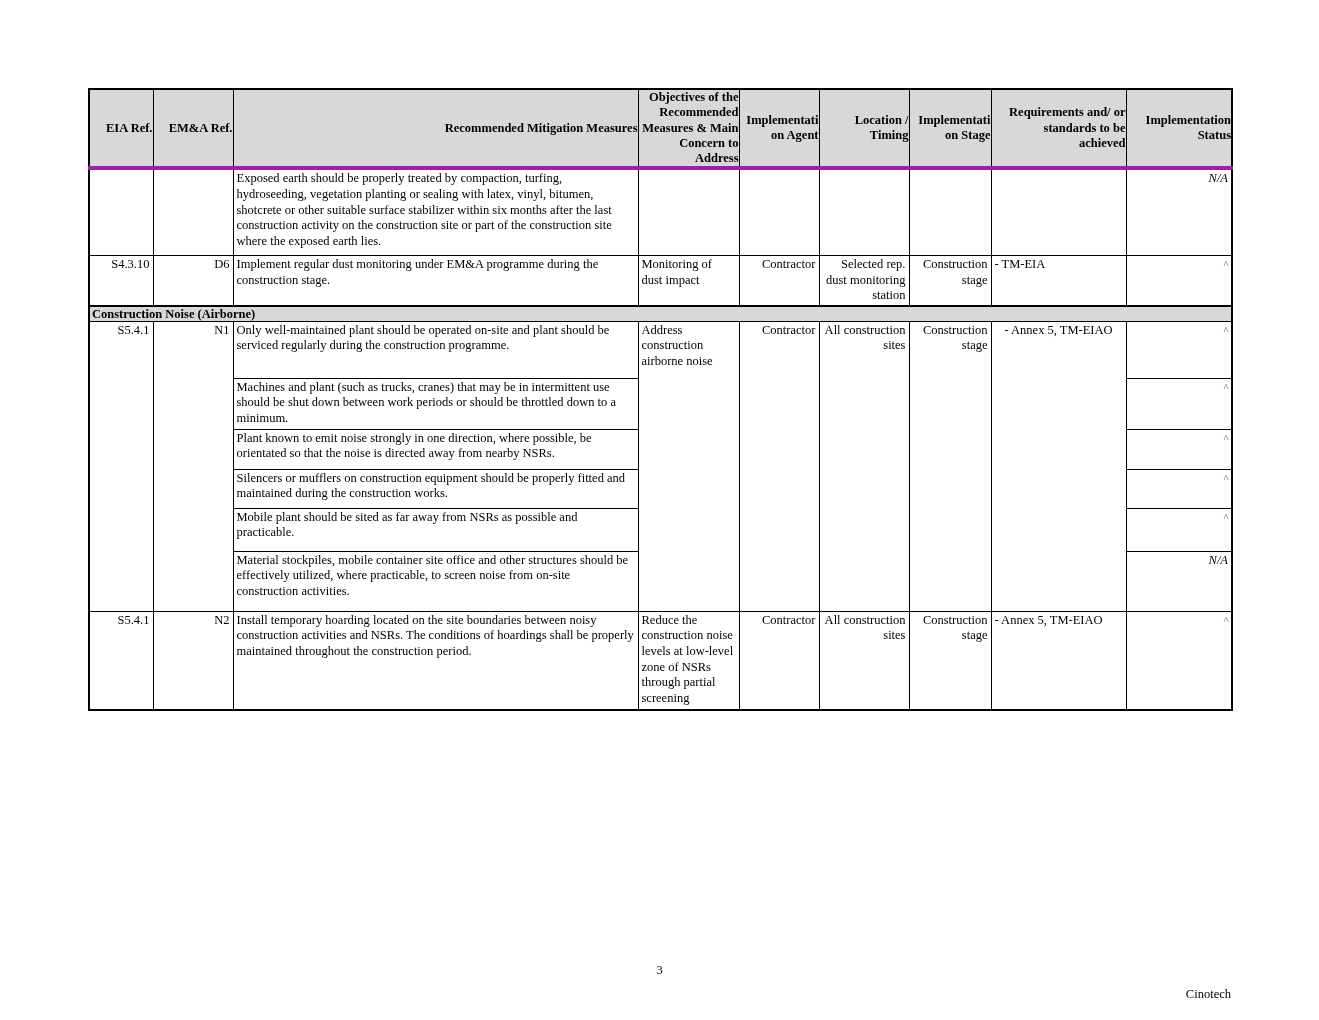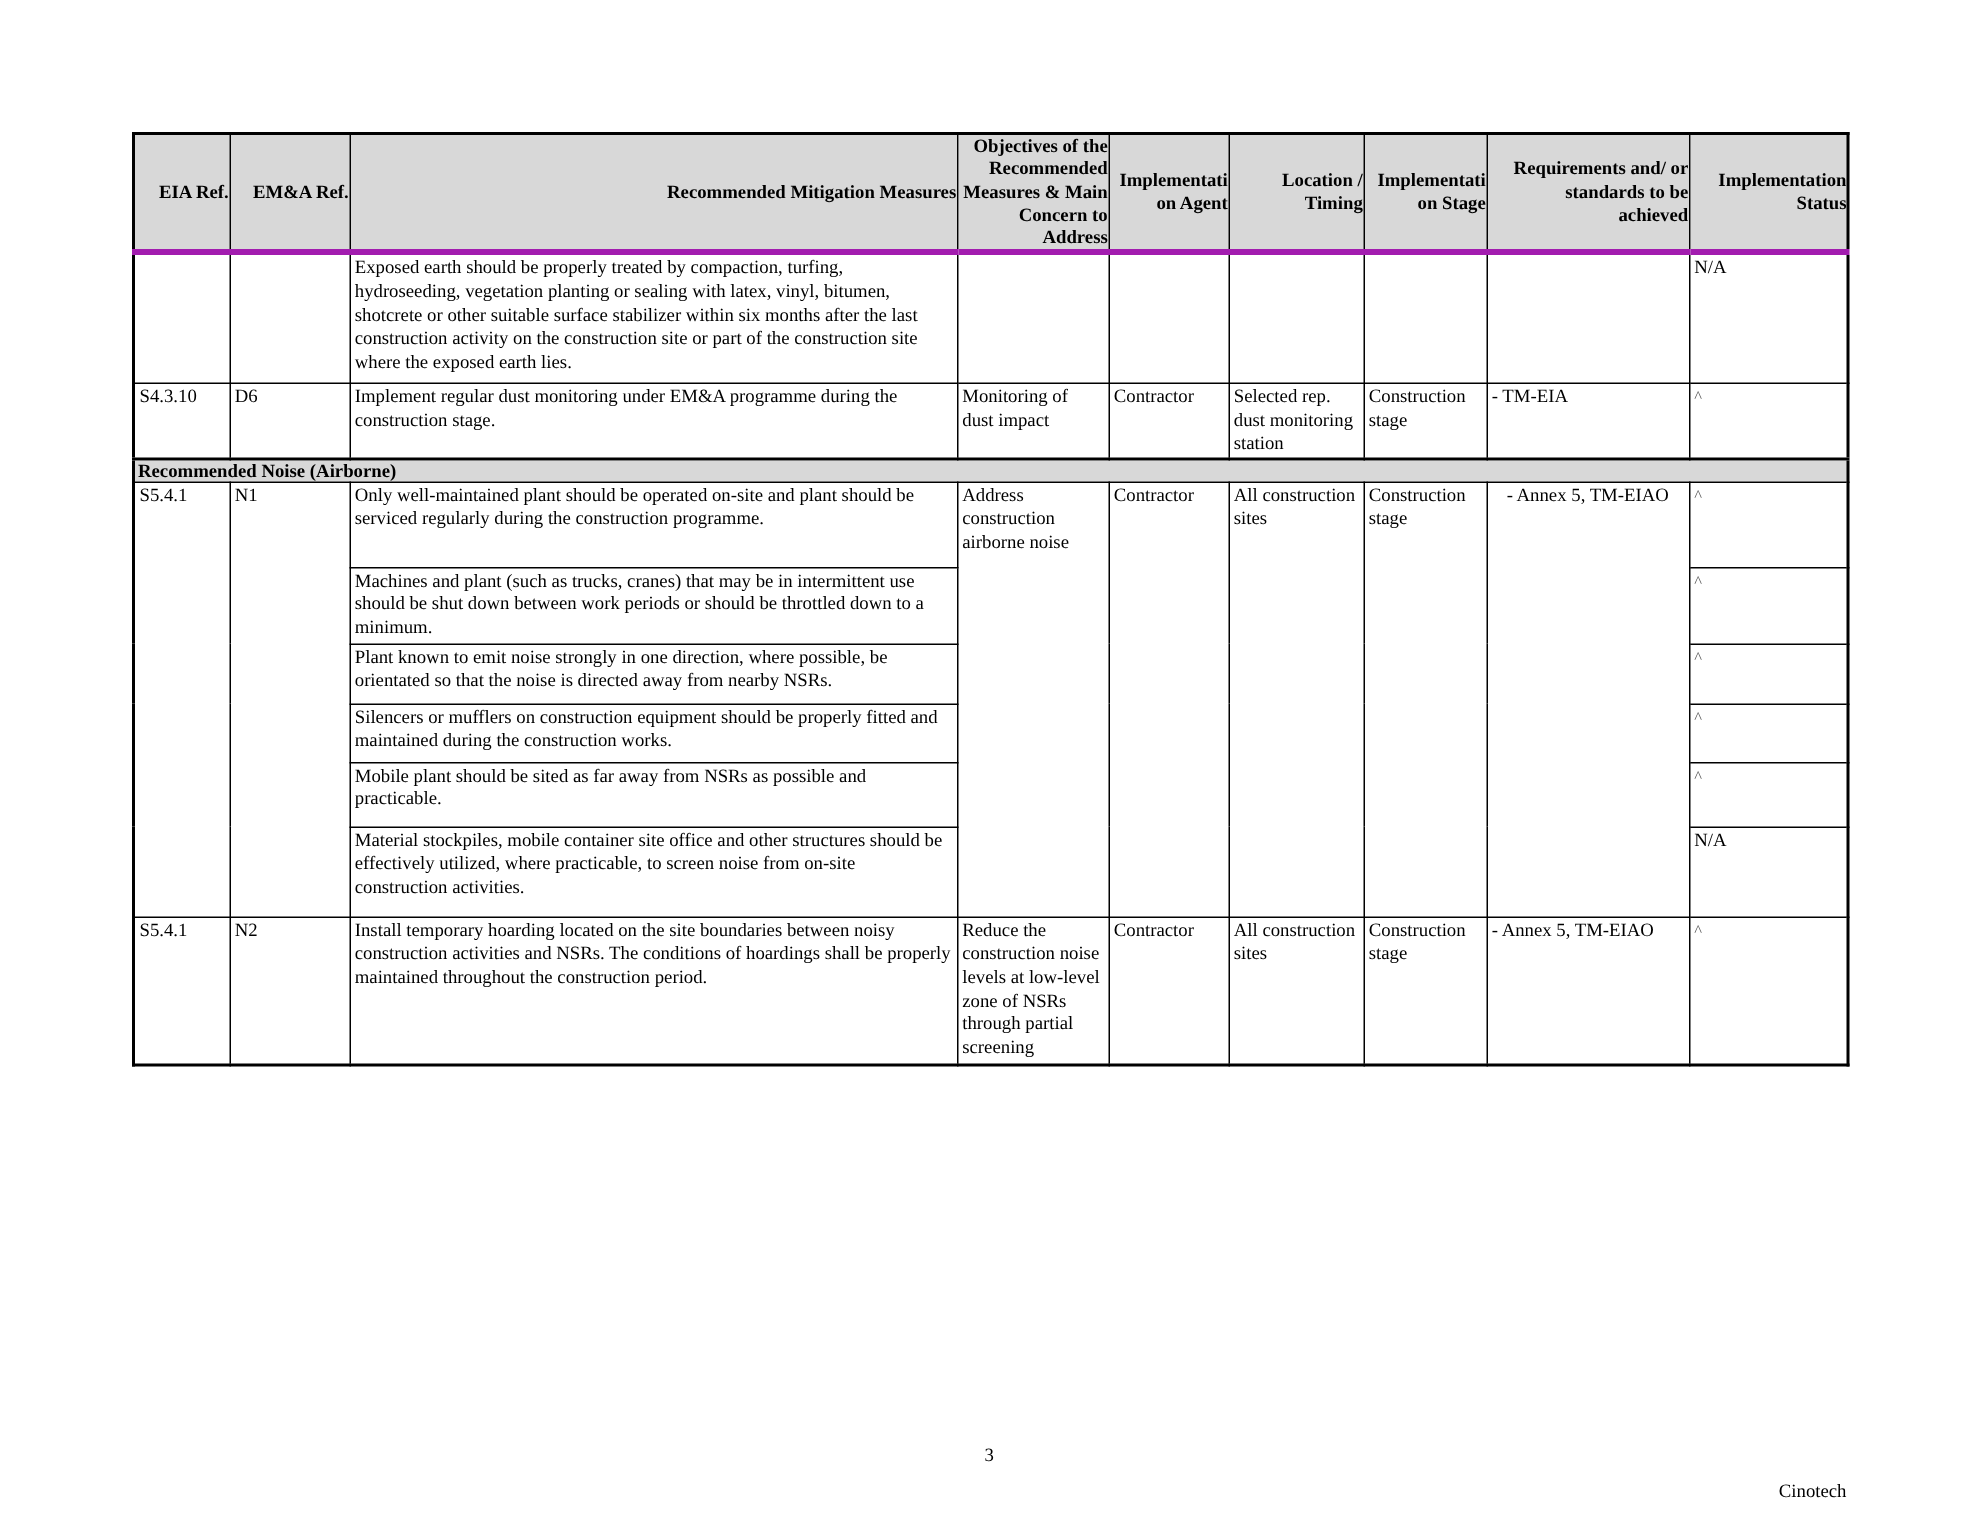--- a/index.html
+++ b/index.html
@@ -62,23 +62,23 @@
   tr.r-n2  { height: 99px; }
   tr.r-section td {
     background: #d8d8d8;
     font-weight: bold;
     text-align: left;
     padding: 0 2px;
     line-height: 14px;
     vertical-align: middle;
     border-top: 2px solid #000000;
   }
-  .cell-center { text-align: left; }
+  .cell-center { text-align: right; }
   .cell-left   { text-align: left; margin-left: 36px; }
-  .cell-status { text-align: left; }
+  .cell-status { text-align: right; font-style: italic; }
   .status-caret { font-size: 11px; color: #555555; line-height: 13px; display: inline-block; }
   .status-na    { font-size: 12.5px; color: #000000; }
   .req-centered { text-align: center; }
   .footer-line {
     position: absolute;
     left: 88px;
     top: 963px;
     width: 1143px;
     font-size: 12.5px;
   }
@@ -145,21 +145,21 @@
       <td class="cell-left">Implement regular dust monitoring under EM&amp;A programme during the construction stage.</td>
       <td class="cell-left">Monitoring of dust impact</td>
       <td class="cell-center">Contractor</td>
       <td class="cell-center">Selected rep. dust monitoring station</td>
       <td class="cell-center">Construction stage</td>
       <td class="cell-left">- TM-EIA</td>
       <td class="cell-status"><span class="status-caret">^</span></td>
     </tr>
 
     <tr class="r-section">
-      <td colspan="9">Recommended Noise (Airborne)</td>
+      <td colspan="9">Construction Noise (Airborne)</td>
     </tr>
 
     <tr class="n1-r1">
       <td class="cell-center" rowspan="6">S5.4.1</td>
       <td class="cell-center" rowspan="6">N1</td>
       <td class="cell-left">Only well-maintained plant should be operated on-site and plant should be serviced regularly during the construction programme.</td>
       <td class="cell-left" rowspan="6">Address construction airborne noise</td>
       <td class="cell-center" rowspan="6">Contractor</td>
       <td class="cell-center" rowspan="6">All construction sites</td>
       <td class="cell-center" rowspan="6">Construction stage</td>

